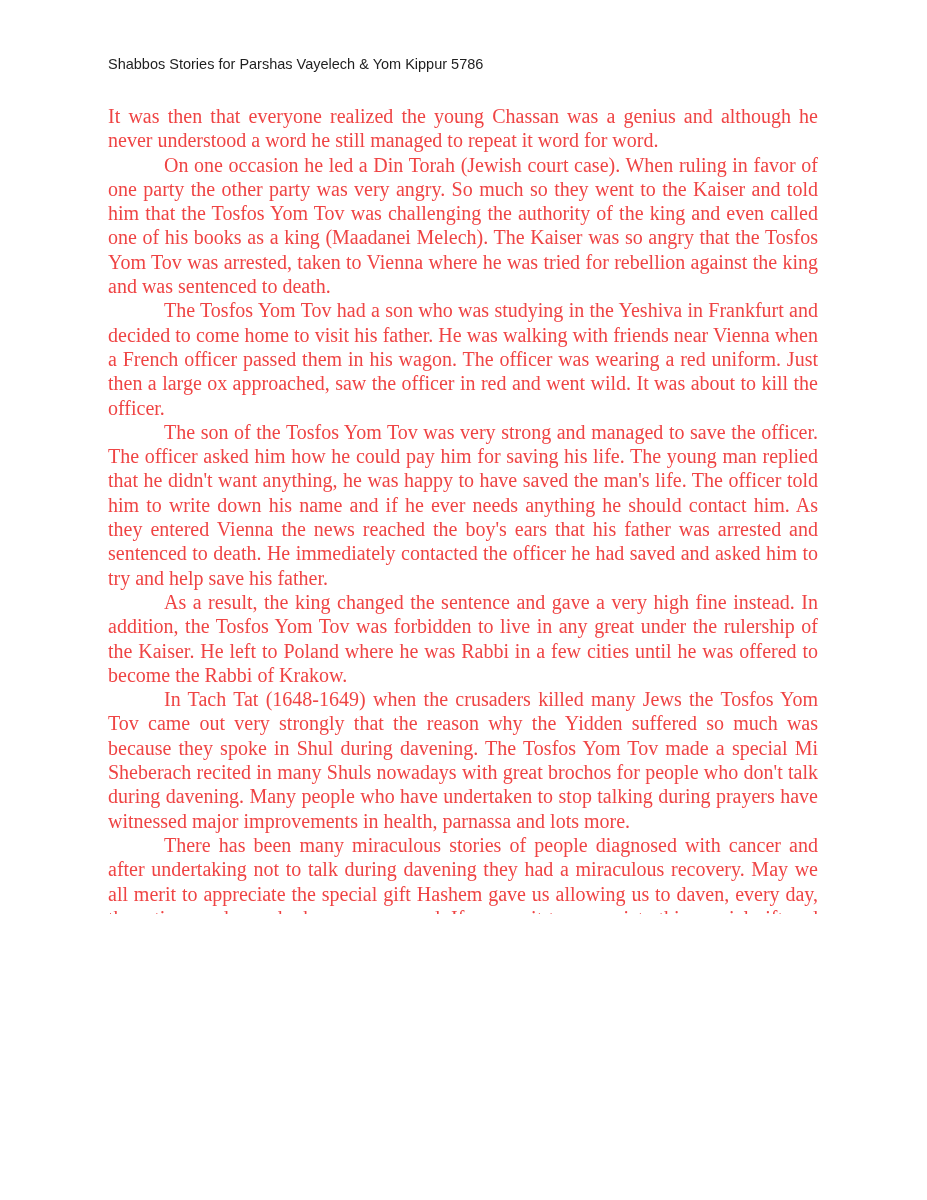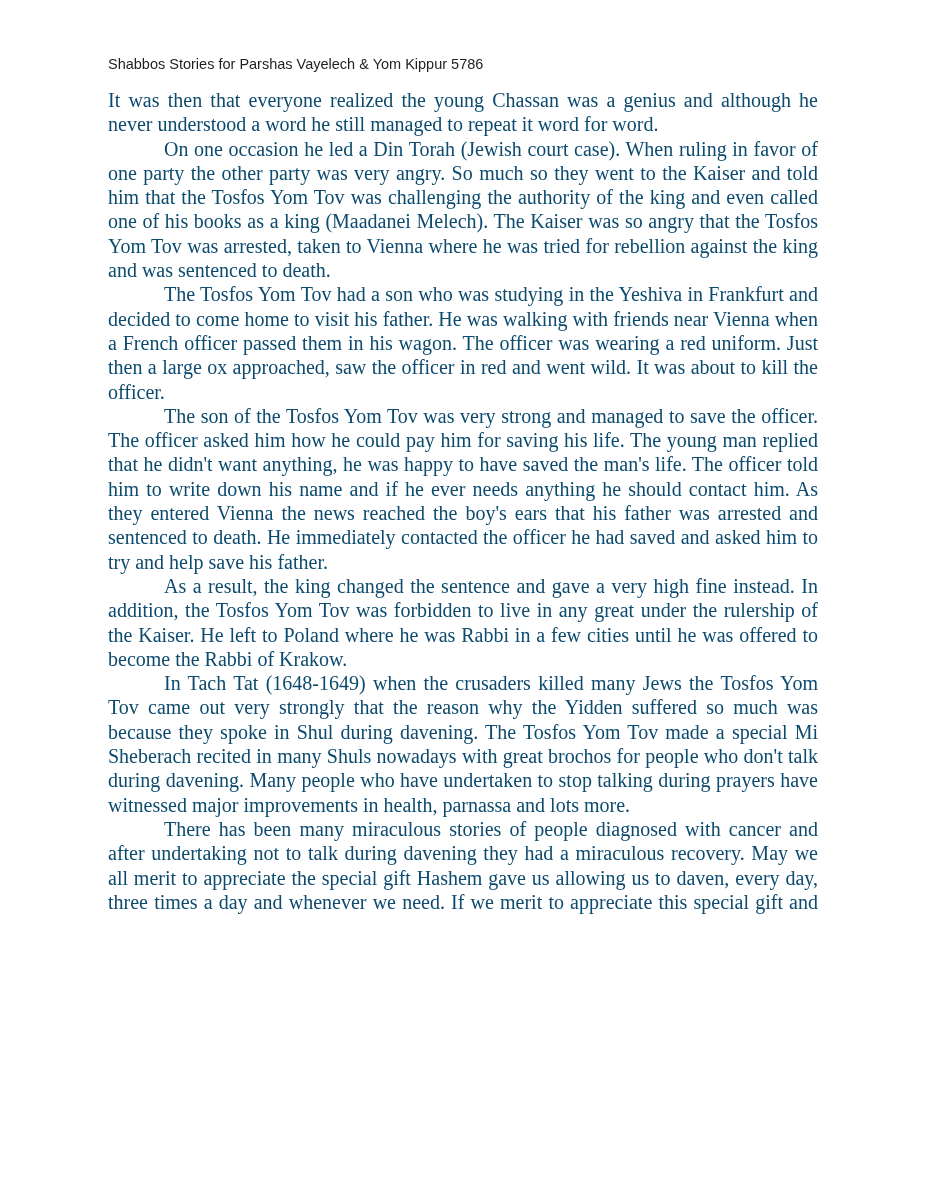--- a/index.html
+++ b/index.html
@@ -21,23 +21,23 @@
     top: 56px;
     width: 710px;
     font-family: "Liberation Sans", sans-serif;
     font-size: 14.5px;
     color: #1f1f1f;
     white-space: nowrap;
   }
   .document-body {
     position: absolute;
     left: 108px;
-    top: 88px;
+    top: 104px;
     width: 710px;
-    color: #0c4a6e;
+    color: #ef4444;
   }
   .document-body p {
     margin: 0;
     font-size: 20px;
     line-height: 24.3px;
     text-align: justify;
     text-indent: 56px;
   }
   .document-body p.no-indent {
     text-indent: 0;

